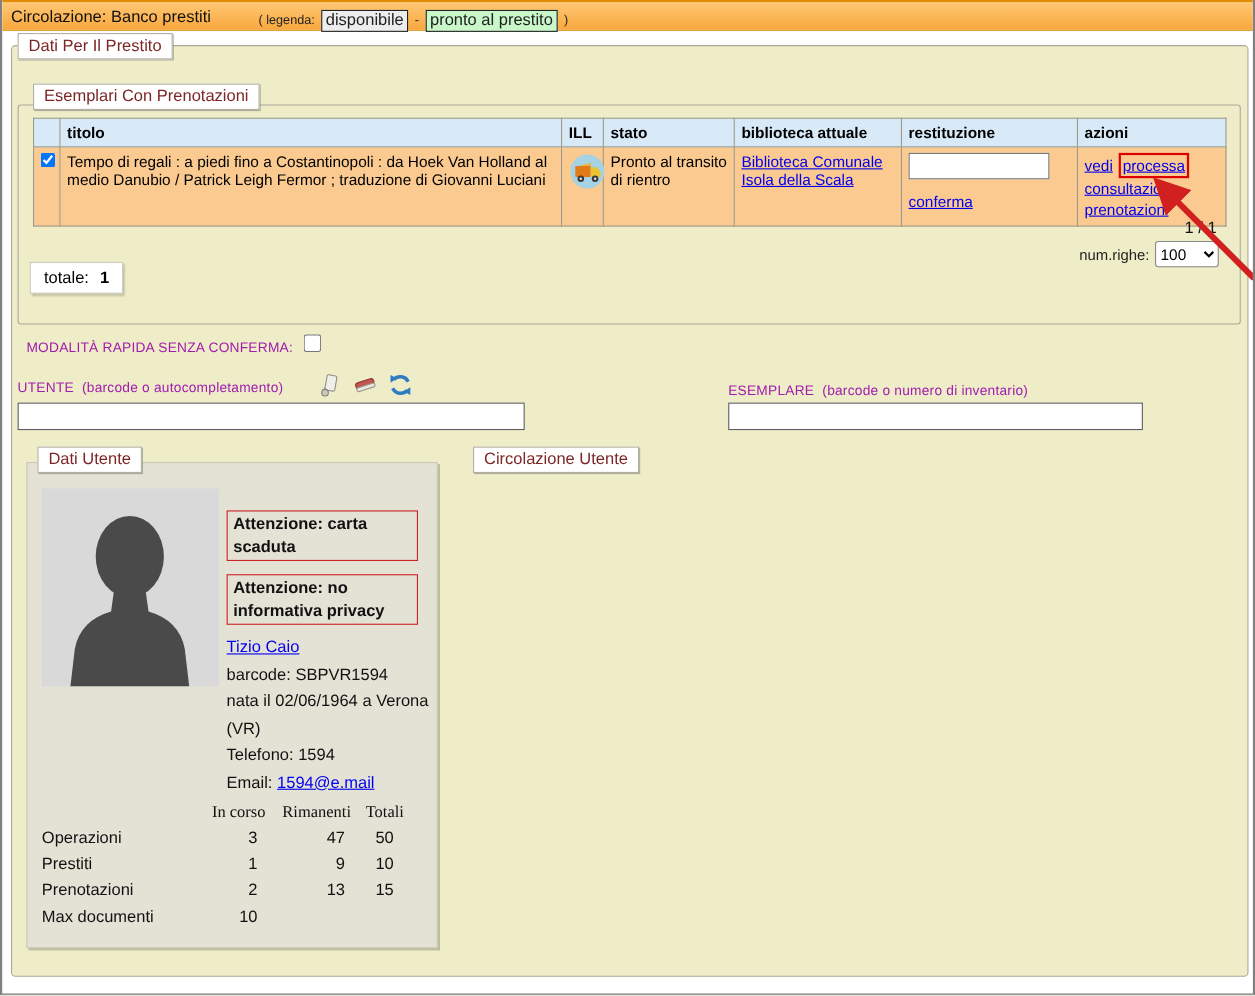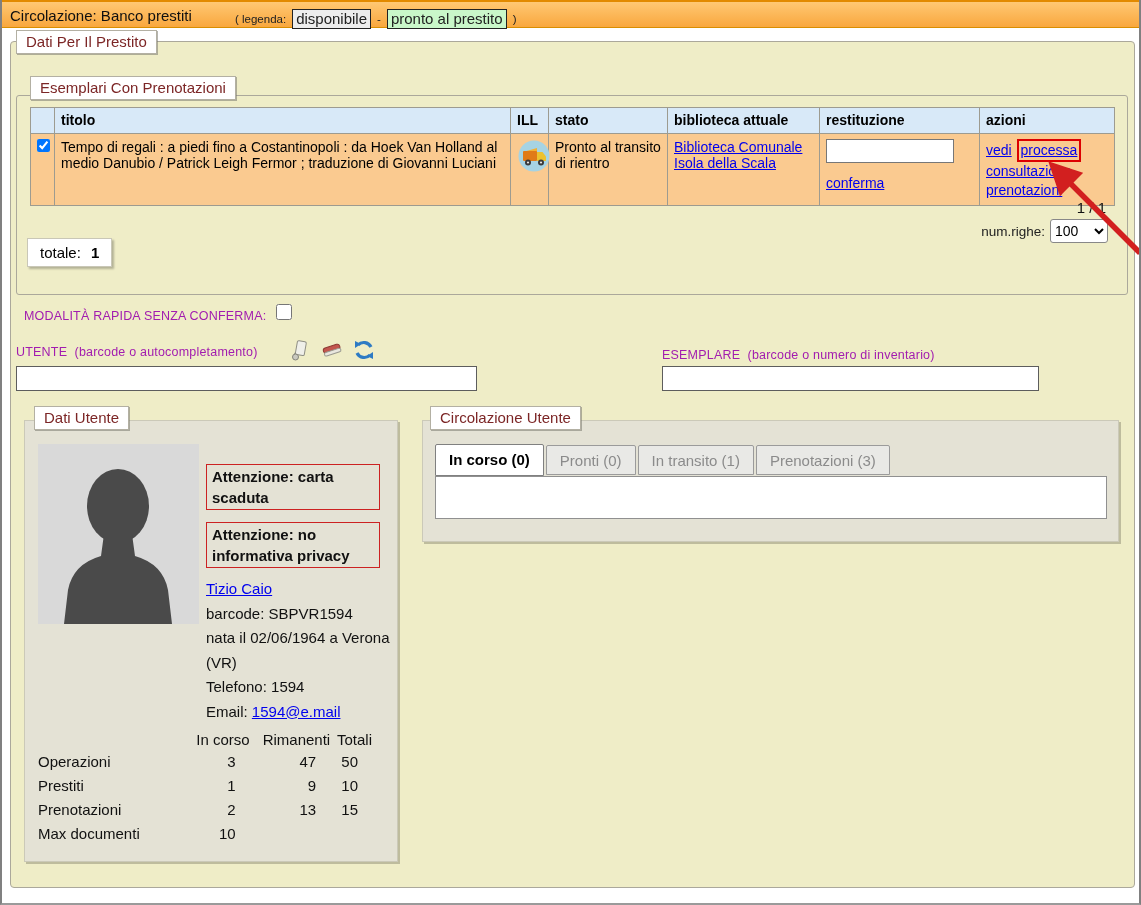--- a/index.html
+++ b/index.html
@@ -73,21 +73,21 @@
 
   .photo { position: absolute; left: 13px; top: 23px; width: 161px; height: 180px; background: #d9d9d9; }
   .warning { position: absolute; left: 181px; width: 174px; border: 1px solid #cc2222;
              padding: 1px 5px; font-size: 15px; font-weight: bold; color: #111; line-height: 21px; }
   .warn1 { top: 43px; } .warn2 { top: 101px; }
   .user-info { position: absolute; left: 181px; top: 156px; width: 186px; font-size: 15px;
                line-height: 24.5px; color: #111; }
 
   table.stats { position: absolute; left: 13px; top: 308px; width: 334px;
                 border-collapse: collapse; font-size: 15px; color: #111; }
-  table.stats th { font-weight: normal; text-align: right; padding: 2px 0; }
+  table.stats th { font-weight: normal; text-align: center; padding: 2px 0; font-family: Liberation Serif, serif; }
   table.stats td { padding: 2px 0; line-height: 20px; }
   table.stats td.num { text-align: right; padding-right: 14px; }
   table.stats td.lbl { width: 148px; }
 
   .tabs-row { position: absolute; left: 12px; top: 23px; display: flex; align-items: flex-end; }
   .tab { font-size: 15px; padding: 6px 13px 5px 13px; border: 1px solid #9b9b9b;
          background: #e9e9e6; color: #8b8b8b; margin-right: 2px; cursor: pointer;
          border-top-left-radius: 2px; border-top-right-radius: 2px; }
   .tab.active { background: #fff; color: #000; font-weight: bold; border-color: #808080;
                 position: relative; z-index: 3; padding-bottom: 7px; margin-bottom: -1px; }
@@ -263,29 +263,20 @@
         <td class="lbl">Max documenti</td>
         <td class="num">10</td>
         <td class="num"></td>
         <td class="num"></td>
       </tr>
     </tbody>
       </table>
   </div>
   <div class="legend-tab" style="left:32px; top:406px;">Dati Utente</div>
 
-  <div class="panel panel-circ">
-    <div class="tabs-row">
-      <div class="tab active">In corso (0)</div>
-      <div class="tab">Pronti (0)</div>
-      <div class="tab">In transito (1)</div>
-      <div class="tab">Prenotazioni (3)</div>
-    </div>
-    <div class="tab-content"></div>
-  </div>
   <div class="legend-tab" style="left:428px; top:406px;">Circolazione Utente</div>
 
   <svg class="pointer-arrow" width="121" height="115">
     <defs>
       <marker id="ah" markerWidth="6" markerHeight="6" refX="4" refY="3" orient="auto">
         <path d="M0,0 L6,3 L0,6 Z" fill="#d21f1f"></path>
       </marker>
     </defs>
     <line x1="118" y1="103" x2="34" y2="19" stroke="#d21f1f" stroke-width="5.5" marker-end="url(#ah)"></line>
   </svg>

